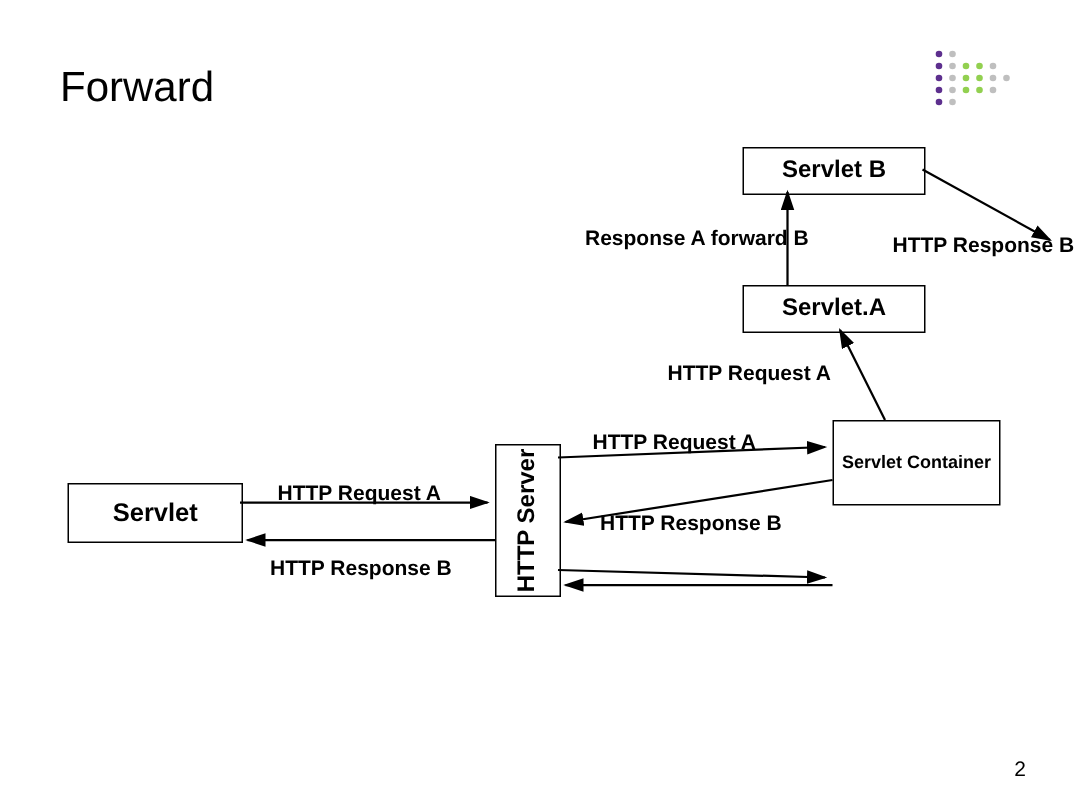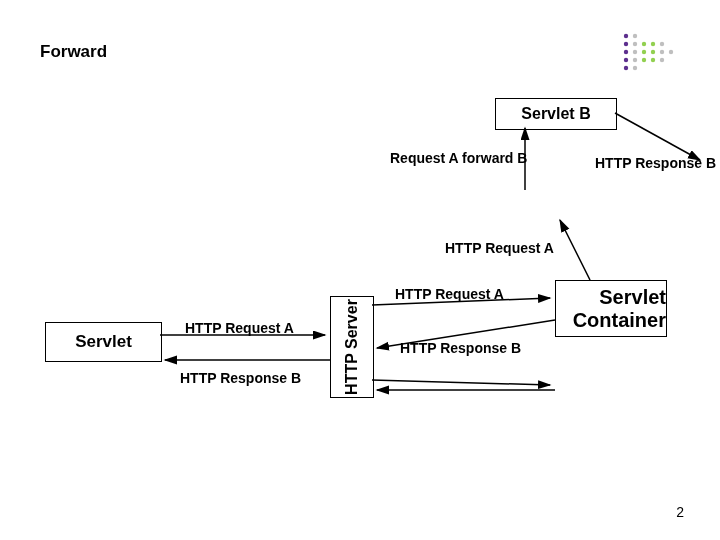--- a/index.html
+++ b/index.html
@@ -1,19 +1,19 @@
 <!DOCTYPE html>
 <html><head>
 <meta charset="utf-8">
 <style>
   html,body{margin:0;padding:0;width:720px;height:540px;background:#fff;font-family:Arial,Helvetica,sans-serif;color:#000;position:relative;overflow:hidden}
   .slide{position:relative;width:720px;height:540px}
-  .title{position:absolute;left:40px;top:42px;font-size:17px;font-weight:bold}
+  .title{position:absolute;left:40px;top:42px;font-size:28px;font-weight:normal}
   .logo{position:absolute;right:40px;top:30px;width:60px;height:50px}
-  .box{position:absolute;border:1.5px solid #000;background:#fff;display:flex;align-items:center;justify-content:center;text-align:right;font-weight:bold}
+  .box{position:absolute;border:1.5px solid #000;background:#fff;display:flex;align-items:center;justify-content:center;text-align:left;font-weight:bold}
   .label{position:absolute;font-weight:bold;text-align:center}
   .vtext{transform:rotate(-90deg);transform-origin:center;white-space:nowrap}
   .pagenum{position:absolute;right:36px;bottom:20px;font-size:14px}
   svg.arrows{position:absolute;left:0;top:0;width:720px;height:540px;pointer-events:none}
   
   .logo svg circle{ }
 </style>
 </head>
 <body>
 
@@ -44,27 +44,28 @@
       <circle cx="33" cy="30" r="2.2" fill="#92d050"></circle>
 
       <circle cx="42" cy="14" r="2.2" fill="#bfbfbf"></circle>
       <circle cx="42" cy="22" r="2.2" fill="#bfbfbf"></circle>
       <circle cx="42" cy="30" r="2.2" fill="#bfbfbf"></circle>
       <circle cx="51" cy="22" r="2.2" fill="#bfbfbf"></circle>
     </svg>
   </div>
 
   <div class="box" style="left:495px;top:98px;width:120px;height:30px;font-size:16px">Servlet B</div>
+  <div class="box" style="left:495px;top:190px;width:120px;height:30px;font-size:16px">Servlet.A</div>
   <div class="box" style="left:45px;top:322px;width:115px;height:38px;font-size:17px">Servlet</div>
   <div class="box" style="left:330px;top:296px;width:42px;height:100px;font-size:16px">
     <span class="vtext">HTTP Server</span>
   </div>
-  <div class="box" style="left:555px;top:280px;width:110px;height:55px;font-size:20px;line-height:1.15">Servlet Container</div>
+  <div class="box" style="left:555px;top:280px;width:110px;height:55px;font-size:12px;line-height:1.15">Servlet Container</div>
 
-  <div class="label" style="left:390px;top:150px;font-size:14px">Request A forward B</div>
+  <div class="label" style="left:390px;top:150px;font-size:14px">Response A forward B</div>
   <div class="label" style="left:595px;top:155px;font-size:14px">HTTP Response B</div>
   <div class="label" style="left:445px;top:240px;font-size:14px">HTTP Request A</div>
   <div class="label" style="left:395px;top:286px;font-size:14px">HTTP Request A</div>
   <div class="label" style="left:185px;top:320px;font-size:14px">HTTP Request A</div>
   <div class="label" style="left:400px;top:340px;font-size:14px">HTTP Response B</div>
   <div class="label" style="left:180px;top:370px;font-size:14px">HTTP Response B</div>
 
   <svg class="arrows">
     <defs>
       <marker id="ah" markerWidth="10" markerHeight="10" refX="8" refY="3" orient="auto" markerUnits="strokeWidth">

